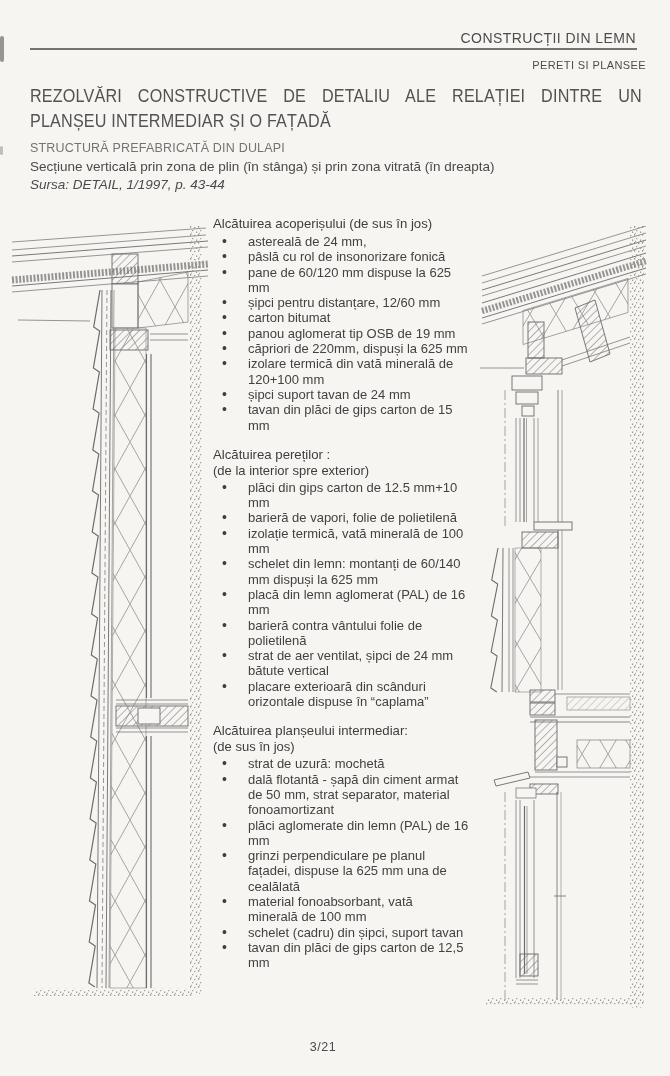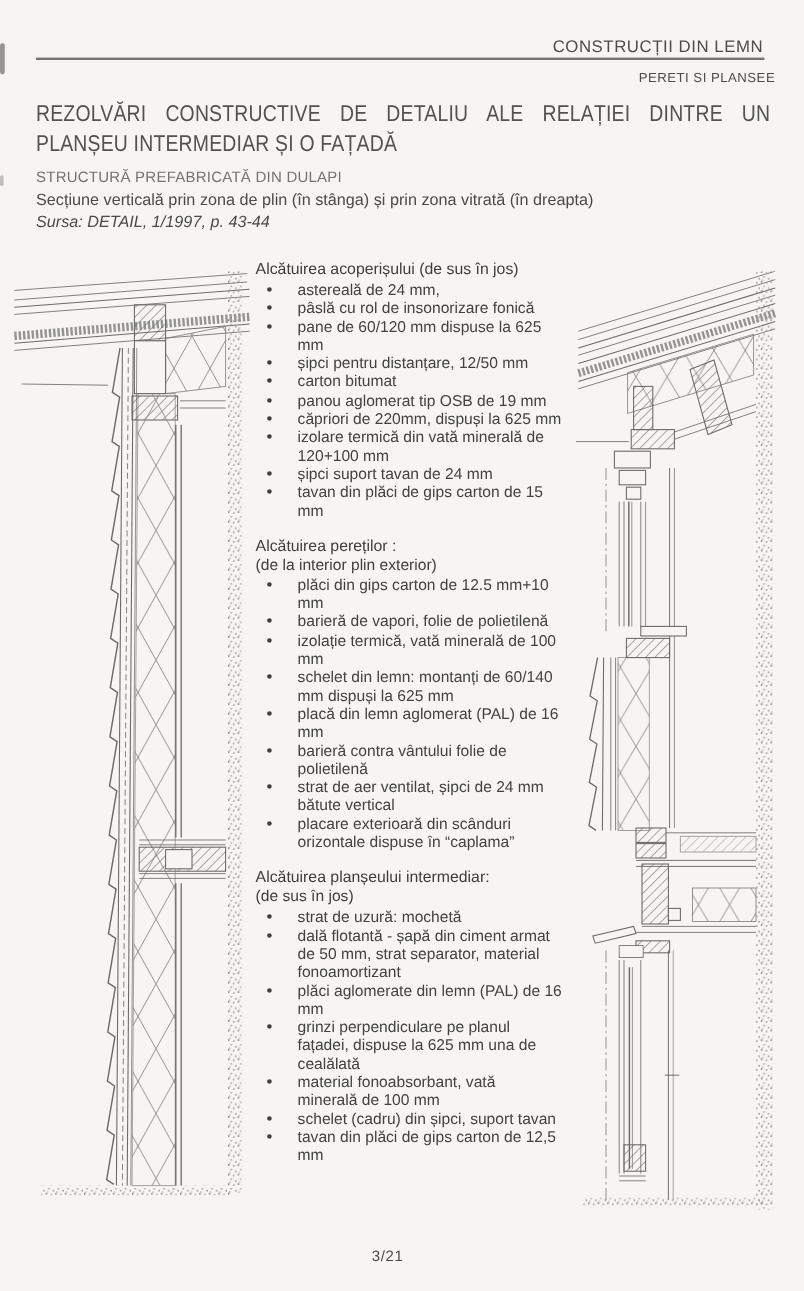--- a/index.html
+++ b/index.html
@@ -230,21 +230,21 @@
             <span class="bullet"></span>
             <span class="itx">pâslă  cu rol  de insonorizare fonică</span>
           </li>
         <li>
             <span class="bullet"></span>
             <span class="itx">pane de 60/120 mm dispuse la 625
 mm</span>
           </li>
         <li>
             <span class="bullet"></span>
-            <span class="itx">șipci pentru distanțare, 12/50 mm</span>
+            <span class="itx">șipci pentru distanțare, 12/60 mm</span>
           </li>
         <li>
             <span class="bullet"></span>
             <span class="itx">carton bitumat</span>
           </li>
         <li>
             <span class="bullet"></span>
             <span class="itx">panou aglomerat tip OSB de 19 mm</span>
           </li>
         <li>
@@ -263,21 +263,21 @@
         <li>
             <span class="bullet"></span>
             <span class="itx">tavan din plăci de gips carton de 15
 mm</span>
           </li>
       </ul>
     </div>
 
     <div class="sec">
       <div class="sec-head">Alcătuirea pereților :</div>
-      <div class="sec-subhead">(de la interior plin exterior)</div>
+      <div class="sec-subhead">(de la interior spre exterior)</div>
       <ul>
         <li>
             <span class="bullet"></span>
             <span class="itx">plăci din gips carton de 12.5 mm+10
 mm</span>
           </li>
         <li>
             <span class="bullet"></span>
             <span class="itx">barieră de vapori, folie de polietilenă</span>
           </li>

